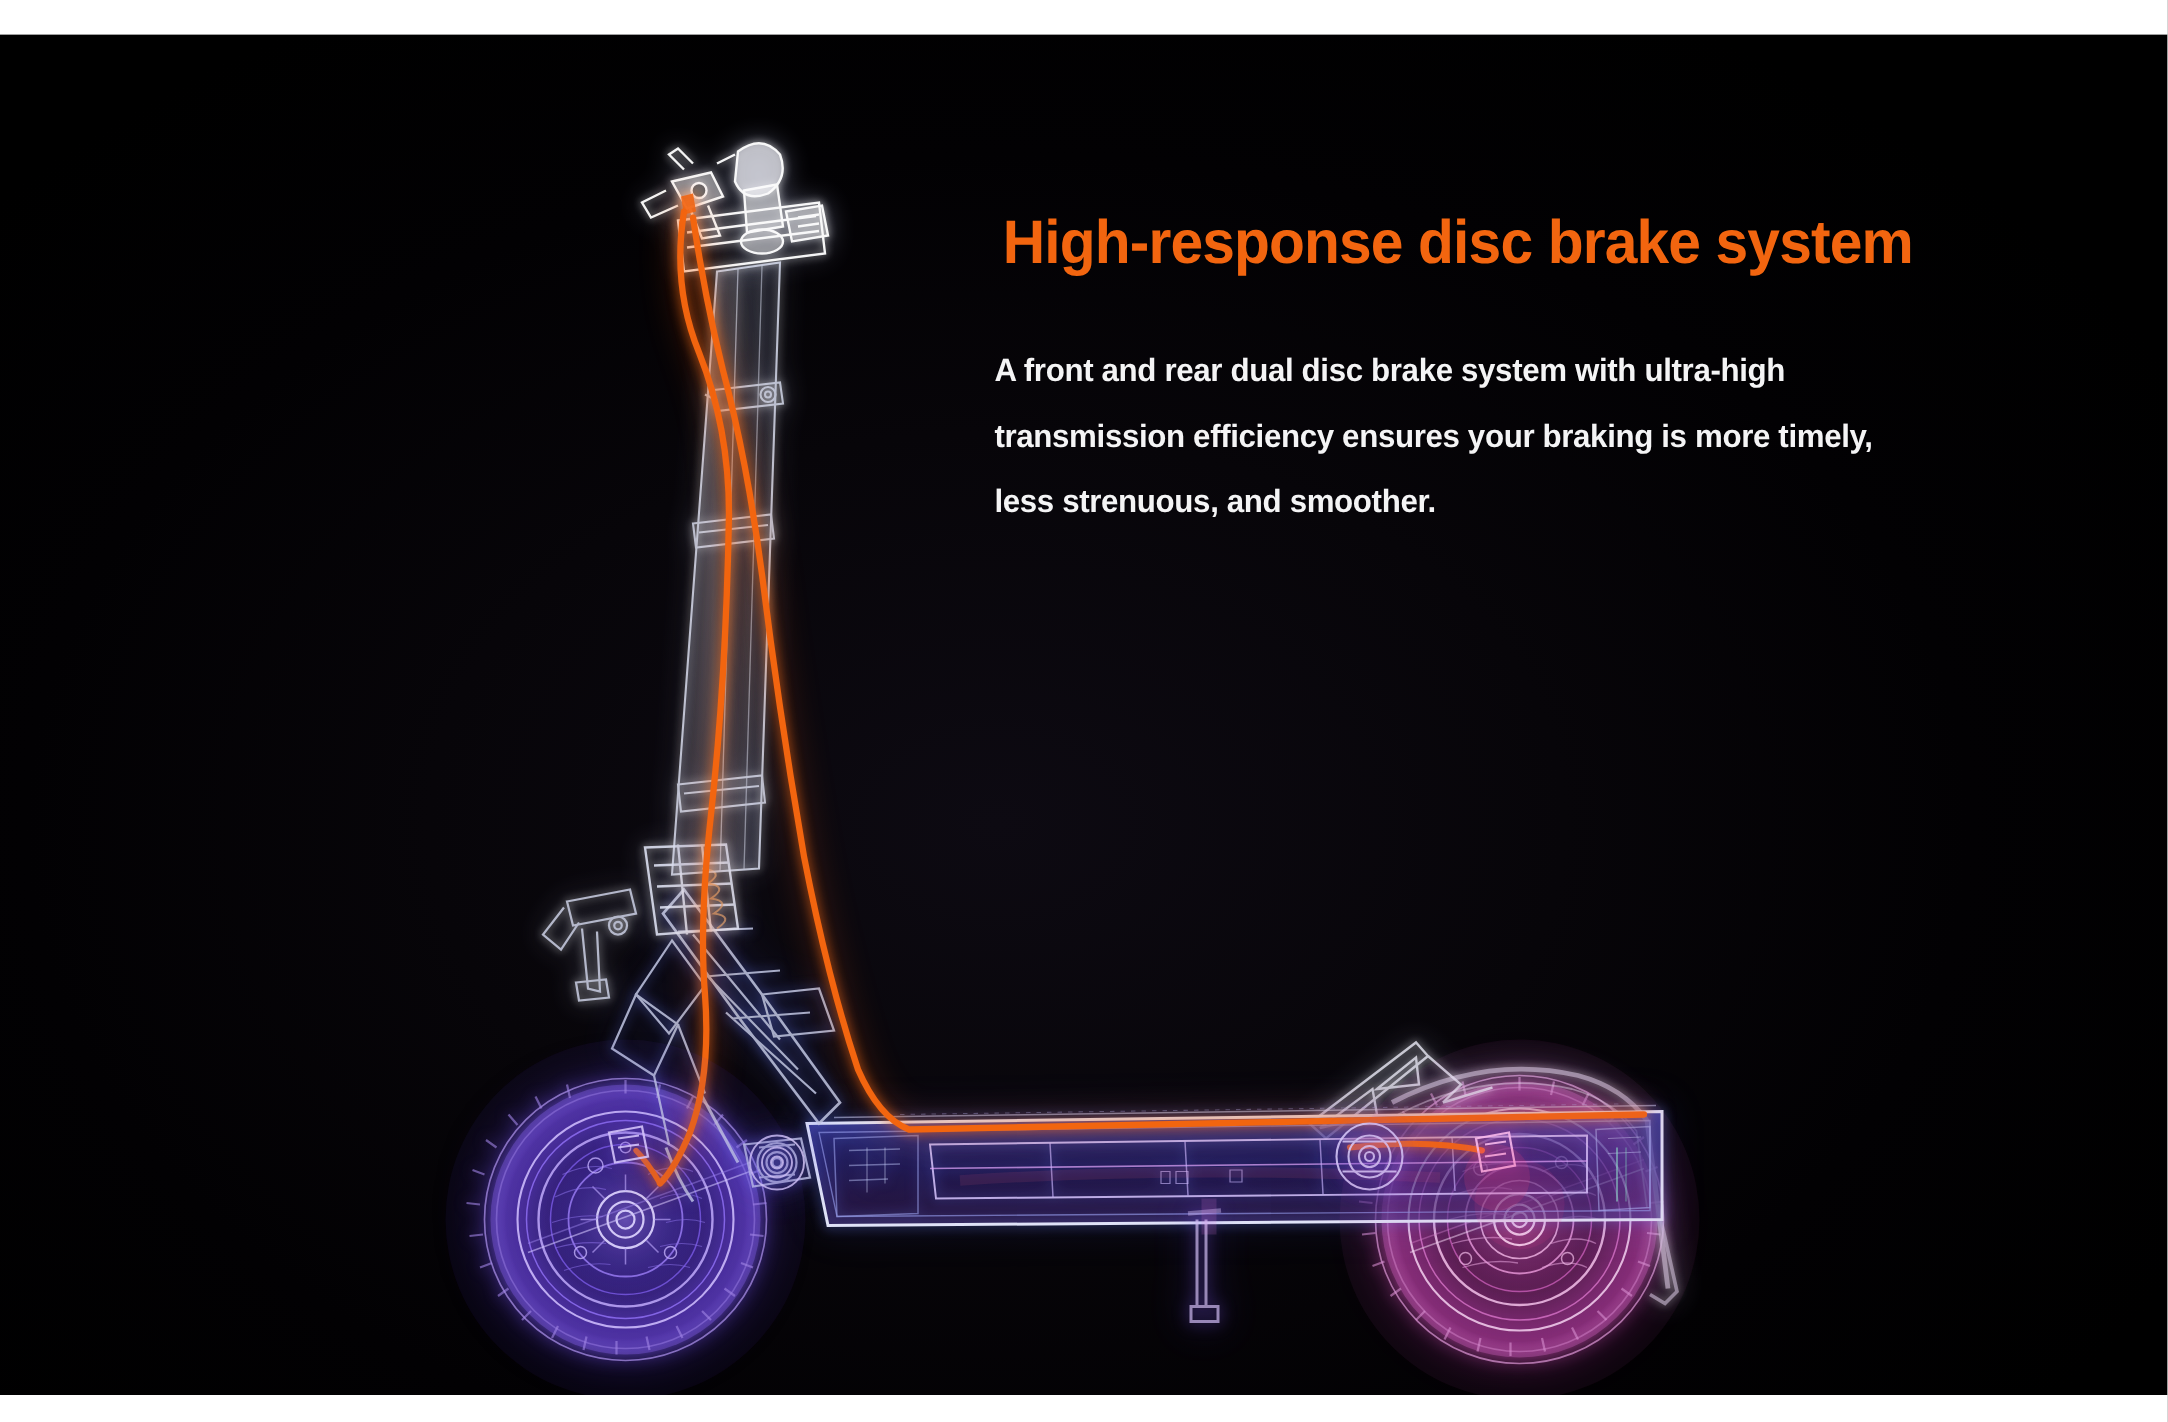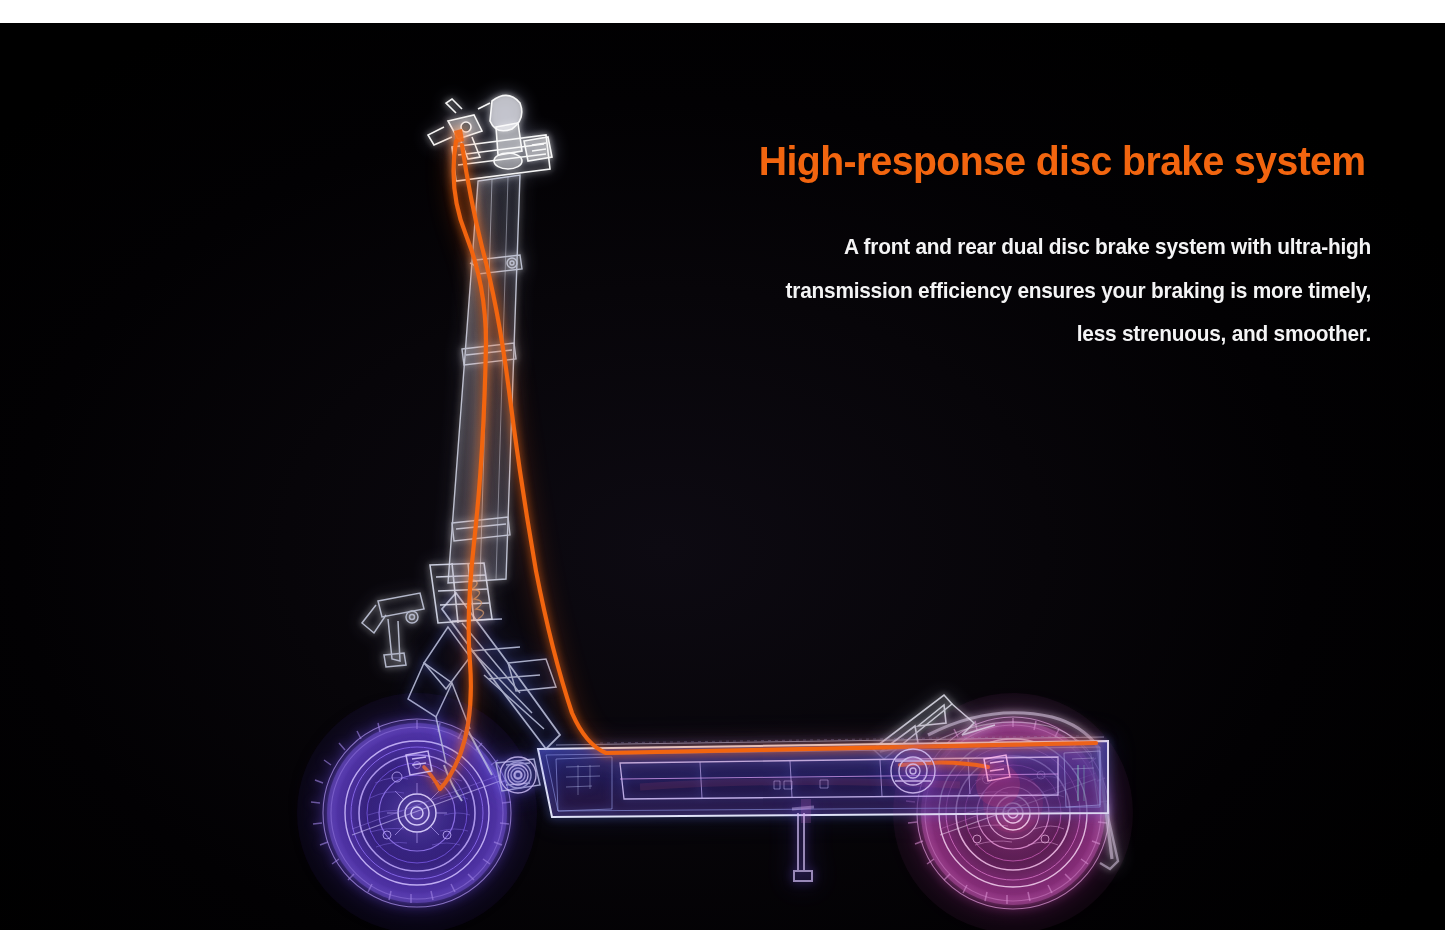--- a/index.html
+++ b/index.html
@@ -46,21 +46,21 @@
     overflow: hidden;
   }
 
   
   #copy-block {
     position: absolute;
     left: 652px;
     top: 117px;
     width: 730px;
     z-index: 25;
-    text-align: right;
+    text-align: left;
   }
   #headline {
     font-family: "Liberation Sans", sans-serif;
     font-size: 41px;
     font-weight: 700;
     line-height: 1.06;
     letter-spacing: -0.6px;
     color: #F2650F;
     white-space: nowrap;
     transform: scaleX(0.955);

